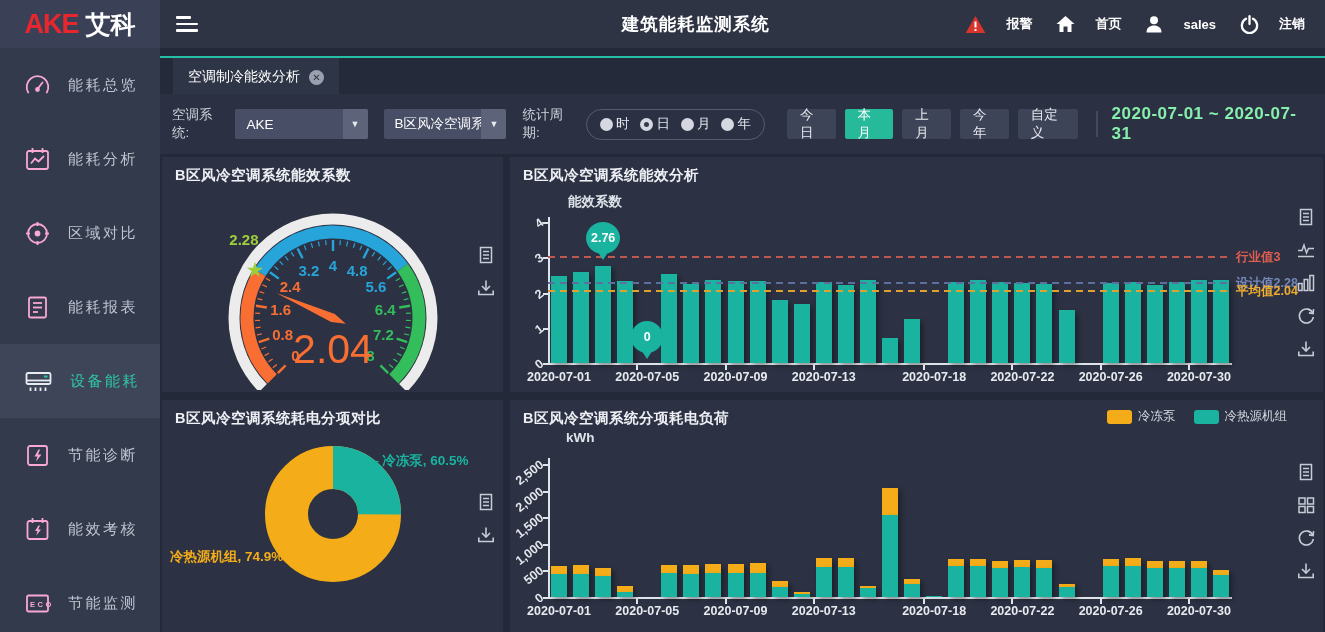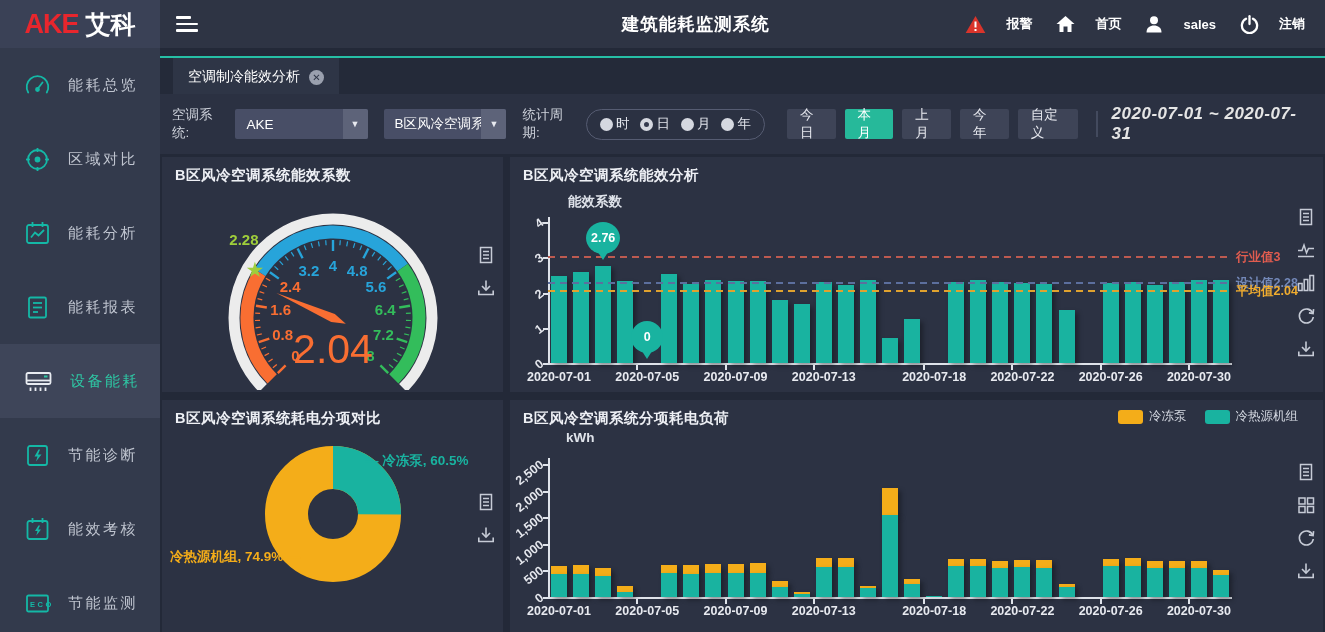--- a/index.html
+++ b/index.html
@@ -16,21 +16,21 @@
   .hamburger span:nth-child(1){ width:15px; }
   .hamburger span:nth-child(2){ width:22px; }
   .hamburger span:nth-child(3){ width:22px; }
   .app-title { position:absolute; left:52.5%; transform:translateX(-50%); font-size:17.5px; font-weight:bold; color:#ffffff; letter-spacing:1px; }
   .topbar-actions { margin-left:auto; display:flex; align-items:center; gap:24px; padding-right:20px; }
   .tb-action { display:flex; align-items:center; gap:20px; color:#ffffff; font-size:13px; font-weight:bold; cursor:pointer; }
 
   
   .sidebar { position:absolute; top:48px; left:0; width:160px; height:584px; background:#333a4c; overflow:hidden; z-index:4; }
   .side-item { height:74px; display:flex; align-items:center; padding-left:24px; gap:17px; color:#bfc4cf; font-size:15px; letter-spacing:2.5px; cursor:pointer; }
-  .side-item .side-icon { color:#14b8a6; display:flex; }
+  .side-item .side-icon { color:#f9a8d4; display:flex; }
   .side-item.active { background:#3e4559; color:#2ec7a4;font-family:Liberation Serif, serif; }
   .side-item.active .side-icon { color:#e8ebf1; }
 
   
   .main { position:absolute; top:48px; left:160px; width:1165px; height:584px; }
   .tabstrip { position:absolute; top:8px; left:0; right:0; height:38px; border-top:2.5px solid #26bfa5; background:#242a39; }
   .tab { display:inline-flex; align-items:center; gap:9px; margin-left:13px; height:38px; padding:0 15px; background:#2e3546; color:#ffffff; font-size:14px; cursor:pointer; }
   .tabclose { width:15px; height:15px; border-radius:50%; background:#9aa0ae; color:#2e3546; font-size:10px; font-weight:bold; line-height:15px; text-align:center; }
 
   .filterbar { position:absolute; top:46px; left:0; right:0; height:60px; background:#2b3142; display:flex; align-items:center; padding-left:12px; }
@@ -40,21 +40,21 @@
   .selarrow { position:absolute; right:0; top:0; width:25px; height:30px; background:#5d6379; border-radius:0 2px 2px 0; color:#e8eaf0; font-size:9px; display:flex; align-items:center; justify-content:center; }
   .pill { display:flex; align-items:center; gap:11px; height:31px; padding:0 13px; border:1px solid #565c72; border-radius:16px; margin-right:22px; }
   .radio { display:flex; align-items:center; gap:3px; cursor:pointer; }
   .radio .dot { width:13px; height:13px; border-radius:50%; background:#d5d8e0; }
   .radio.sel .dot { background:#343a4e; border:4px solid #d5d8e0; }
   .radio .rlabel { font-size:13.5px; color:#e2e5ec; }
   .rangebtns { display:flex; gap:9px; }
   .rbtn { height:30px; padding:0 13px; display:flex; align-items:center; background:#3e4457; border-radius:2px; font-size:13.5px; color:#e8eaf0; cursor:pointer; }
   .rbtn.active { background:#26b99a; color:#fff; }
   .vdivider { width:2px; height:26px; background:#434a5e; margin:0 14px 0 18px; }
-  .daterange { margin-left:auto; margin-right:24px; font-size:17px; font-weight:bold; color:#e5e5e5; letter-spacing:0.5px; cursor:pointer;font-style:italic; }
+  .daterange { margin-left:auto; margin-right:24px; font-size:17px; font-weight:bold; color:#86efac; letter-spacing:0.5px; cursor:pointer; }
 
   
   .panel { position:absolute; background:#2c3243; overflow:hidden; }
   .p1 { left:2px;   top:109px; width:341px; height:235px; }
   .p2 { left:350px; top:109px; width:813px; height:235px; }
   .p3 { left:2px;   top:352px; width:341px; height:232px; }
   .p4 { left:350px; top:352px; width:813px; height:232px; }
   .panel h3 { position:absolute; top:9px; left:13px; font-size:14.5px; font-weight:bold; color:#eef0f5; letter-spacing:0.5px; z-index:3; }
   .toolbar { position:absolute; right:7px; display:flex; flex-direction:column; gap:13px; z-index:4; }
   .tool { color:#c6cbd6; cursor:pointer; display:flex; }
@@ -63,21 +63,21 @@
   .axisline { position:absolute; background:#dfe3ea; }
   .tick { position:absolute; background:#dfe3ea; }
   .rotlab { position:absolute; width:36px; text-align:right; font-size:12.5px; font-weight:bold; color:#e6e8ee; transform:rotate(-38deg); transform-origin:100% 50%; }
   .xlab { position:absolute; font-size:12.5px; font-weight:bold; color:#e8eaf0; transform:translateX(-50%); white-space:nowrap; }
   .axisname { position:absolute; font-size:13.5px; font-weight:bold; color:#dfe3ea; }
   .bar { position:absolute; box-shadow:3px 3px 5px rgba(0,0,0,0.35); }
   .refline { position:absolute; height:2px; }
   .reflab { position:absolute; font-size:12.5px; font-weight:bold; white-space:nowrap; z-index:2; }
   .pin { position:absolute; border-radius:50%; color:#fff; display:flex; align-items:center; justify-content:center; font-size:12.5px; font-weight:bold; transform:translateX(-50%); z-index:2; }
   .pin:after { content:""; position:absolute; top:100%; left:50%; margin-left:-7px; margin-top:-5px; border:7px solid transparent; border-top:11px solid #19b3a0; }
-  .legend { position:absolute; top:8px; right:25px; display:flex; gap:18px; z-index:3; }
+  .legend { position:absolute; top:8px; right:36px; display:flex; gap:18px; z-index:3; }
   .leg-item { display:flex; align-items:center; gap:6px; cursor:pointer; }
   .leg-swatch { width:25px; height:14px; border-radius:3px; }
   .leg-label { font-size:12.5px; color:#d6dae3; }
   .pielab { position:absolute; font-size:13.5px; font-weight:bold; white-space:nowrap; }
 </style>
 </head>
 <body>
 
 <div class="topbar">
   <div class="logo">
@@ -142,43 +142,43 @@
             <circle cx="13.5" cy="17.5" r="1.5" fill="currentColor"></circle>
           </g>
         </svg>
       </span>
       <span class="side-label">能耗总览</span>
     </div>
     <div class="side-item">
       <span class="side-icon">
         <svg width="27" height="27" viewBox="0 0 27 27" xmlns="http://www.w3.org/2000/svg">
           <g fill="none" stroke="currentColor" stroke-width="1.8">
+            <rect x="3" y="5" width="21" height="18" rx="2"></rect>
+            <line x1="8.5" y1="2" x2="8.5" y2="7"></line>
+            <line x1="18.5" y1="2" x2="18.5" y2="7"></line>
+            <polyline points="7,17.5 11,12.5 14.5,15.5 20,10"></polyline>
+          </g>
+        </svg>
+      </span>
+      <span class="side-label">能耗分析</span>
+    </div>
+    <div class="side-item">
+      <span class="side-icon">
+        <svg width="27" height="27" viewBox="0 0 27 27" xmlns="http://www.w3.org/2000/svg">
+          <g fill="none" stroke="currentColor" stroke-width="1.8">
             <circle cx="13.5" cy="13.5" r="9.5"></circle>
             <circle cx="13.5" cy="13.5" r="2" fill="currentColor"></circle>
             <line x1="13.5" y1="2" x2="13.5" y2="6"></line>
             <line x1="13.5" y1="21" x2="13.5" y2="25"></line>
             <line x1="2" y1="13.5" x2="6" y2="13.5"></line>
             <line x1="21" y1="13.5" x2="25" y2="13.5"></line>
           </g>
         </svg>
       </span>
       <span class="side-label">区域对比</span>
-    </div>
-    <div class="side-item">
-      <span class="side-icon">
-        <svg width="27" height="27" viewBox="0 0 27 27" xmlns="http://www.w3.org/2000/svg">
-          <g fill="none" stroke="currentColor" stroke-width="1.8">
-            <rect x="3" y="5" width="21" height="18" rx="2"></rect>
-            <line x1="8.5" y1="2" x2="8.5" y2="7"></line>
-            <line x1="18.5" y1="2" x2="18.5" y2="7"></line>
-            <polyline points="7,17.5 11,12.5 14.5,15.5 20,10"></polyline>
-          </g>
-        </svg>
-      </span>
-      <span class="side-label">能耗分析</span>
     </div>
     <div class="side-item">
       <span class="side-icon">
         <svg width="27" height="27" viewBox="0 0 27 27" xmlns="http://www.w3.org/2000/svg">
           <g fill="none" stroke="currentColor" stroke-width="1.8">
             <rect x="5" y="3.5" width="17" height="20" rx="1.5"></rect>
             <line x1="9" y1="9" x2="18" y2="9"></line>
             <line x1="9" y1="13.5" x2="18" y2="13.5"></line>
             <line x1="9" y1="18" x2="14" y2="18"></line>
           </g>

